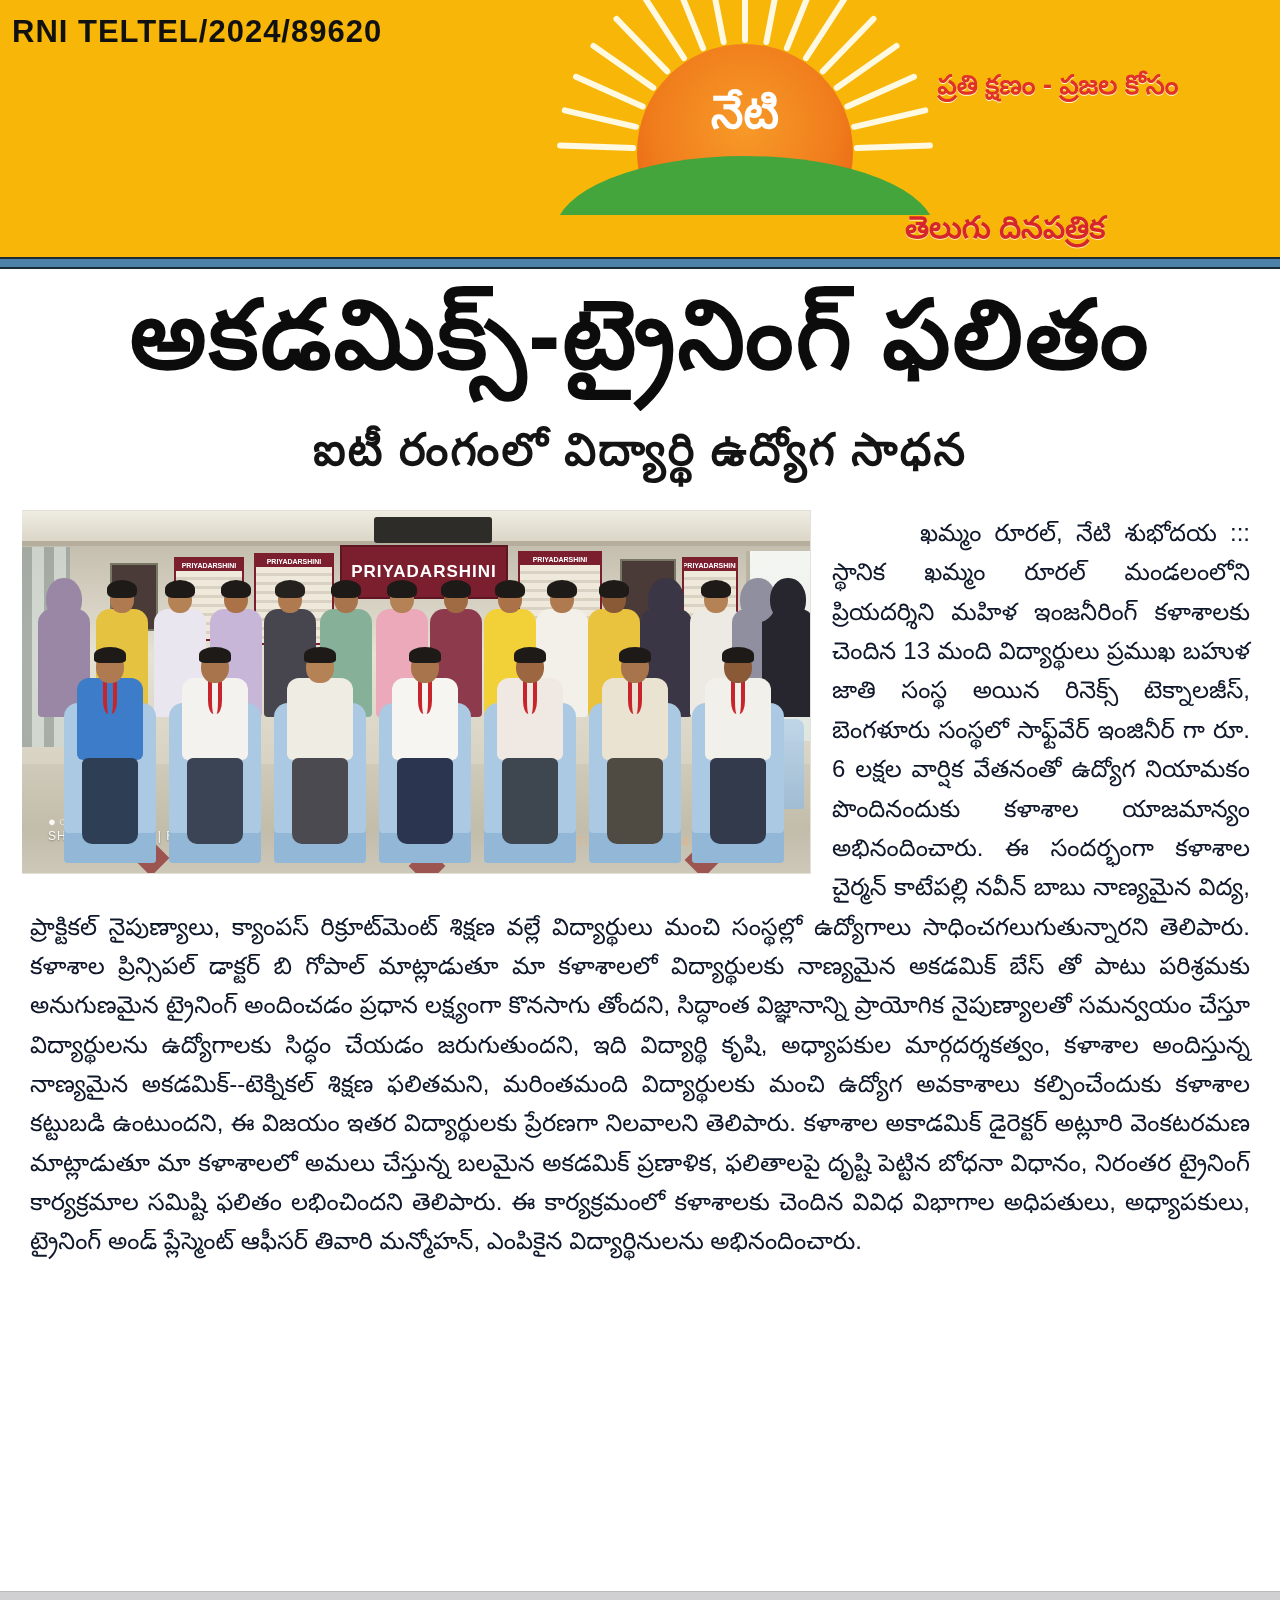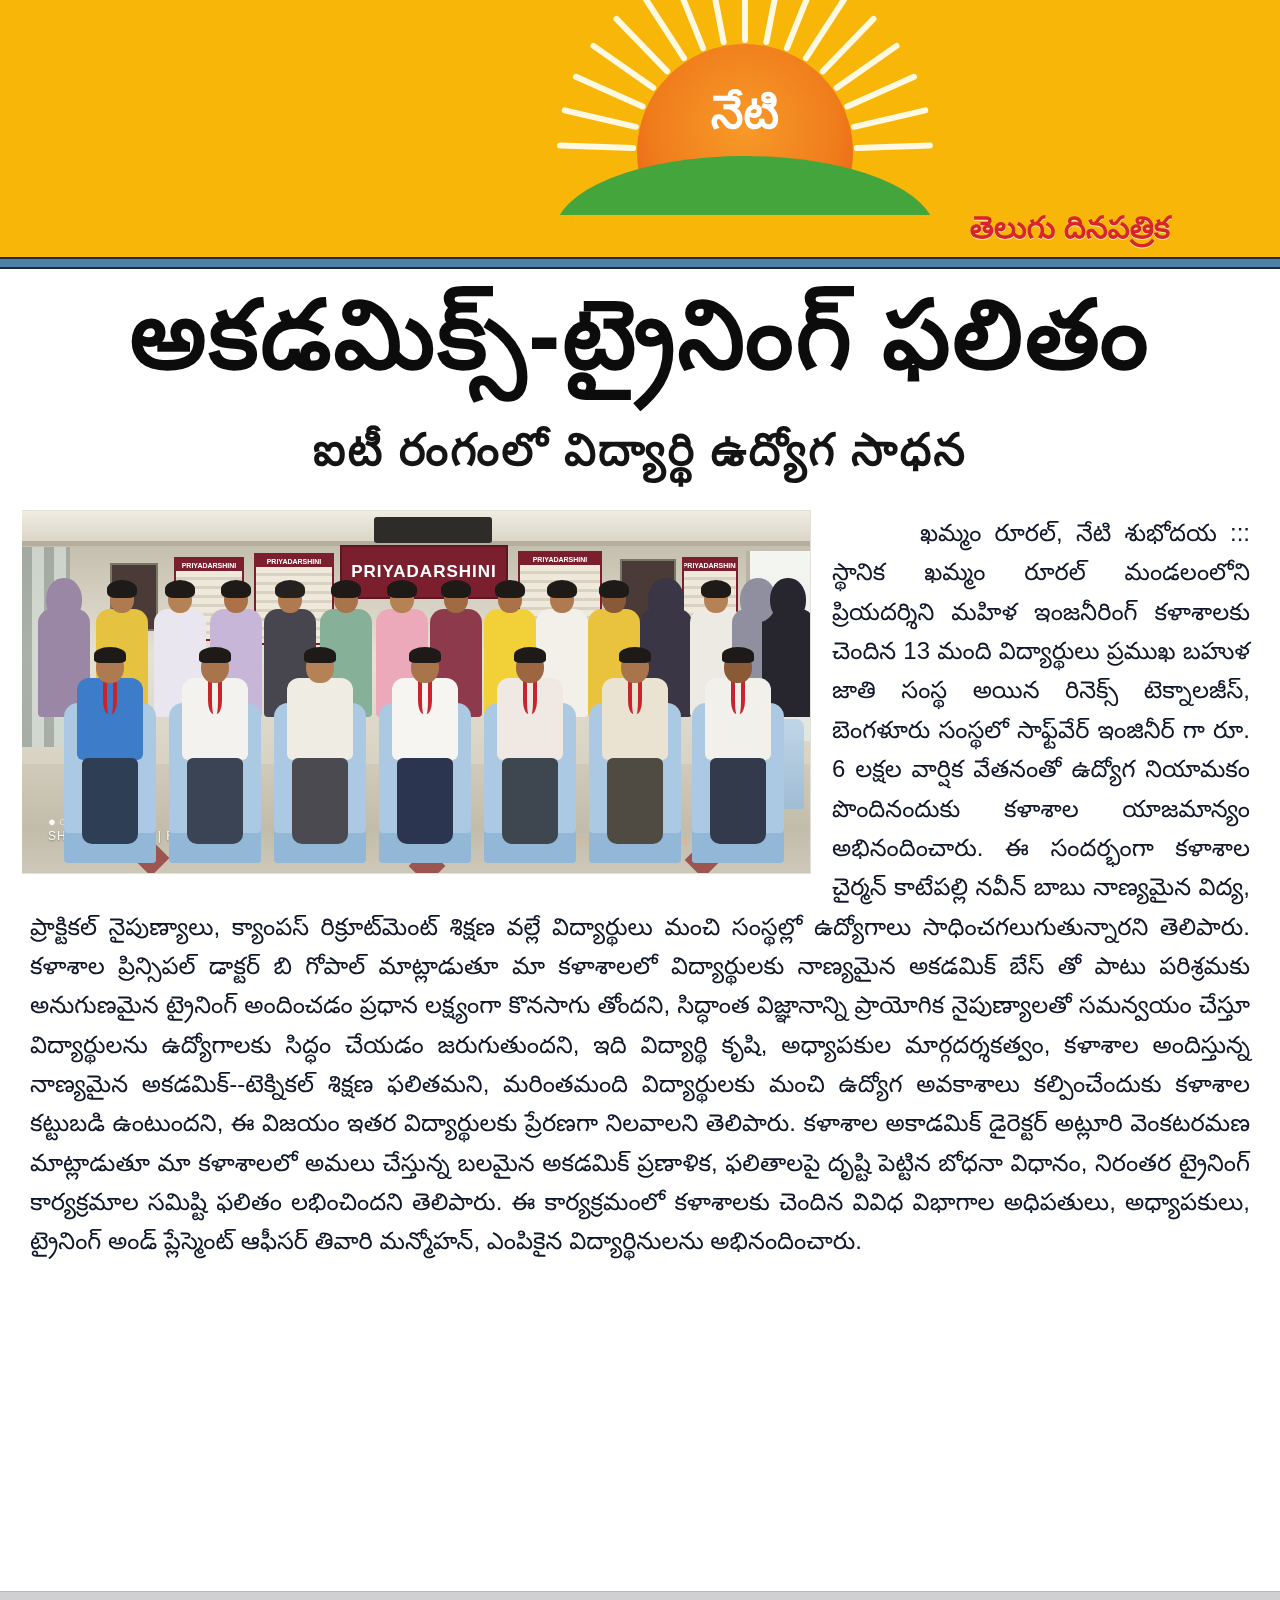--- a/index.html
+++ b/index.html
@@ -27,21 +27,21 @@
     text-shadow:-4px -4px 0 #10131f,4px -4px 0 #10131f,-4px 4px 0 #10131f,4px 4px 0 #10131f,0 6px 2px #10131f;
     letter-spacing:14px;white-space:nowrap;
   }
   .tagline{
     position:absolute;right:42px;top:70px;width:360px;
     text-align:center;font-size:27px;font-weight:bold;color:#e03226;
     text-shadow:0 1px 0 #fff7d0;
   }
   .m-subtitle{
     position:absolute;right:45px;top:210px;width:330px;
-    text-align:center;font-size:31px;font-weight:bold;color:#d6262c;
+    font-size:31px;font-weight:bold;color:#d6262c;
     text-shadow:0 1px 0 #ffe9a8;
   }
   .divider-strip{
     position:absolute;left:0;top:257px;width:1280px;height:8px;
     background:#4e81a8;border-top:2px solid #1b2b36;border-bottom:2px solid #1b2b36;
   }
   
   .headline{
     position:absolute;left:0;top:268px;width:1280px;
     text-align:center;font-size:96px;font-weight:900;color:#0c0c0c;
@@ -120,20 +120,21 @@
     border-radius:0 0 40% 40%;box-sizing:border-box;}
   .pm-legs{width:56px;height:86px;margin:-2px auto 0;border-radius:6px 6px 10px 10px;position:relative;z-index:2;}
   
   .bottom-strip{position:absolute;left:0;bottom:0;width:1280px;height:8px;background:#d0d0d3;
     border-top:1px solid #b9b9bd;}
 </style>
 </head>
 <body>
 
 <div class="masthead">
+  <div class="rni">RNI TELTEL/2024/89620</div>
 
   <div class="sun-wrap">
     <svg width="380" height="215" viewBox="0 0 380 215">
       <defs>
         <radialGradient id="sunGrad" cx="50%" cy="38%" r="70%">
           <stop offset="0%" stop-color="#f79a28"></stop>
           <stop offset="60%" stop-color="#f07d1c"></stop>
           <stop offset="100%" stop-color="#e85a12"></stop>
         </radialGradient>
       </defs>
@@ -155,20 +156,21 @@
           <line x1="292.31709125597126" y1="106.44549597551038" x2="359.0059096638812" y2="76.75372103097698"></line>
           <line x1="299.12944725594633" y1="126.80548191348711" x2="370.2584619852685" y2="110.38405494638496"></line>
           <line x1="301.9317726261387" y1="148.0912563693199" x2="374.88730299853273" y2="145.5435931100373"></line>
         </g>
       <circle cx="190" cy="152" r="108" fill="url(#sunGrad)"></circle>
       <ellipse cx="190" cy="232" rx="190" ry="76" fill="#43a53c"></ellipse>
       <text x="190" y="128" text-anchor="middle" font-size="46" font-weight="bold" fill="#ffffff">నేటి</text>
     </svg>
   </div>
 
+  <div class="tagline">ప్రతి క్షణం - ప్రజల కోసం</div>
   <div class="m-subtitle">తెలుగు దినపత్రిక</div>
 </div>
 
 <div class="divider-strip"></div>
 
 <div class="headline">అకడమిక్స్-ట్రైనింగ్ ఫలితం</div>
 <div class="subheadline">ఐటీ రంగంలో విద్యార్థి ఉద్యోగ సాధన</div>
 
 <div class="article">
 

